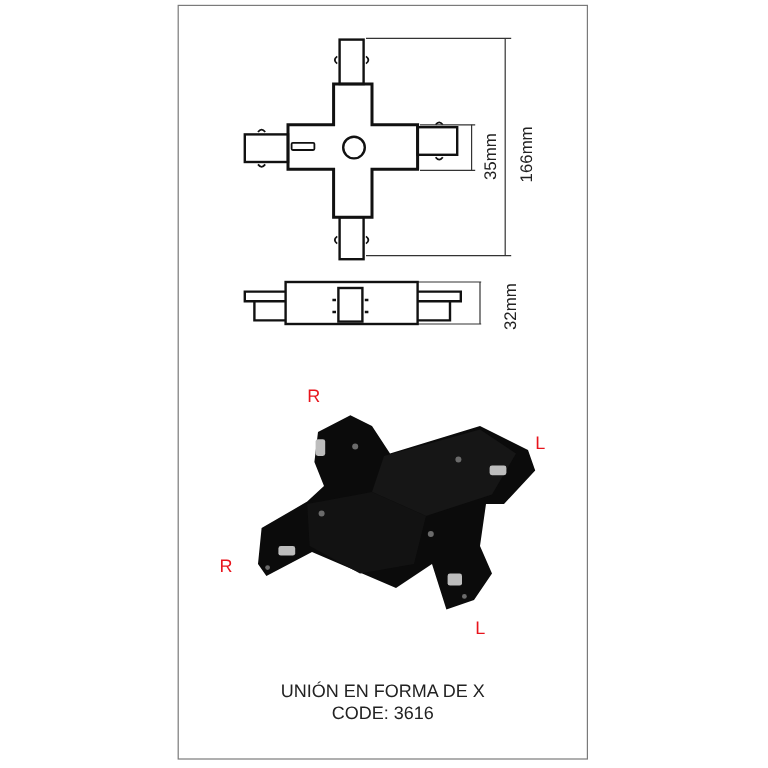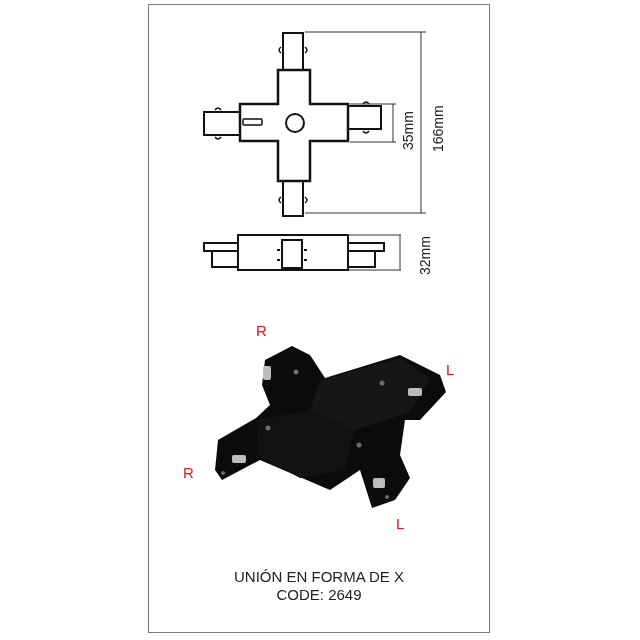--- a/index.html
+++ b/index.html
@@ -81,13 +81,13 @@
 <div class="dim-label" style="left:430px; top:152px;">166mm</div>
 <div class="dim-label" style="left:400px; top:150px;">35mm</div>
 <div class="dim-label" style="left:417px; top:275px;">32mm</div>
 
 <div class="lbl" style="left:256px; top:322px;">R</div>
 <div class="lbl" style="left:446px; top:361px;">L</div>
 <div class="lbl" style="left:183px; top:464px;">R</div>
 <div class="lbl" style="left:396px; top:515px;">L</div>
 
 <div class="caption" style="top:568px;">UNIÓN EN FORMA DE X</div>
-<div class="caption" style="top:586px;">CODE: 2649</div>
+<div class="caption" style="top:586px;">CODE: 3616</div>
 
 </body></html>

